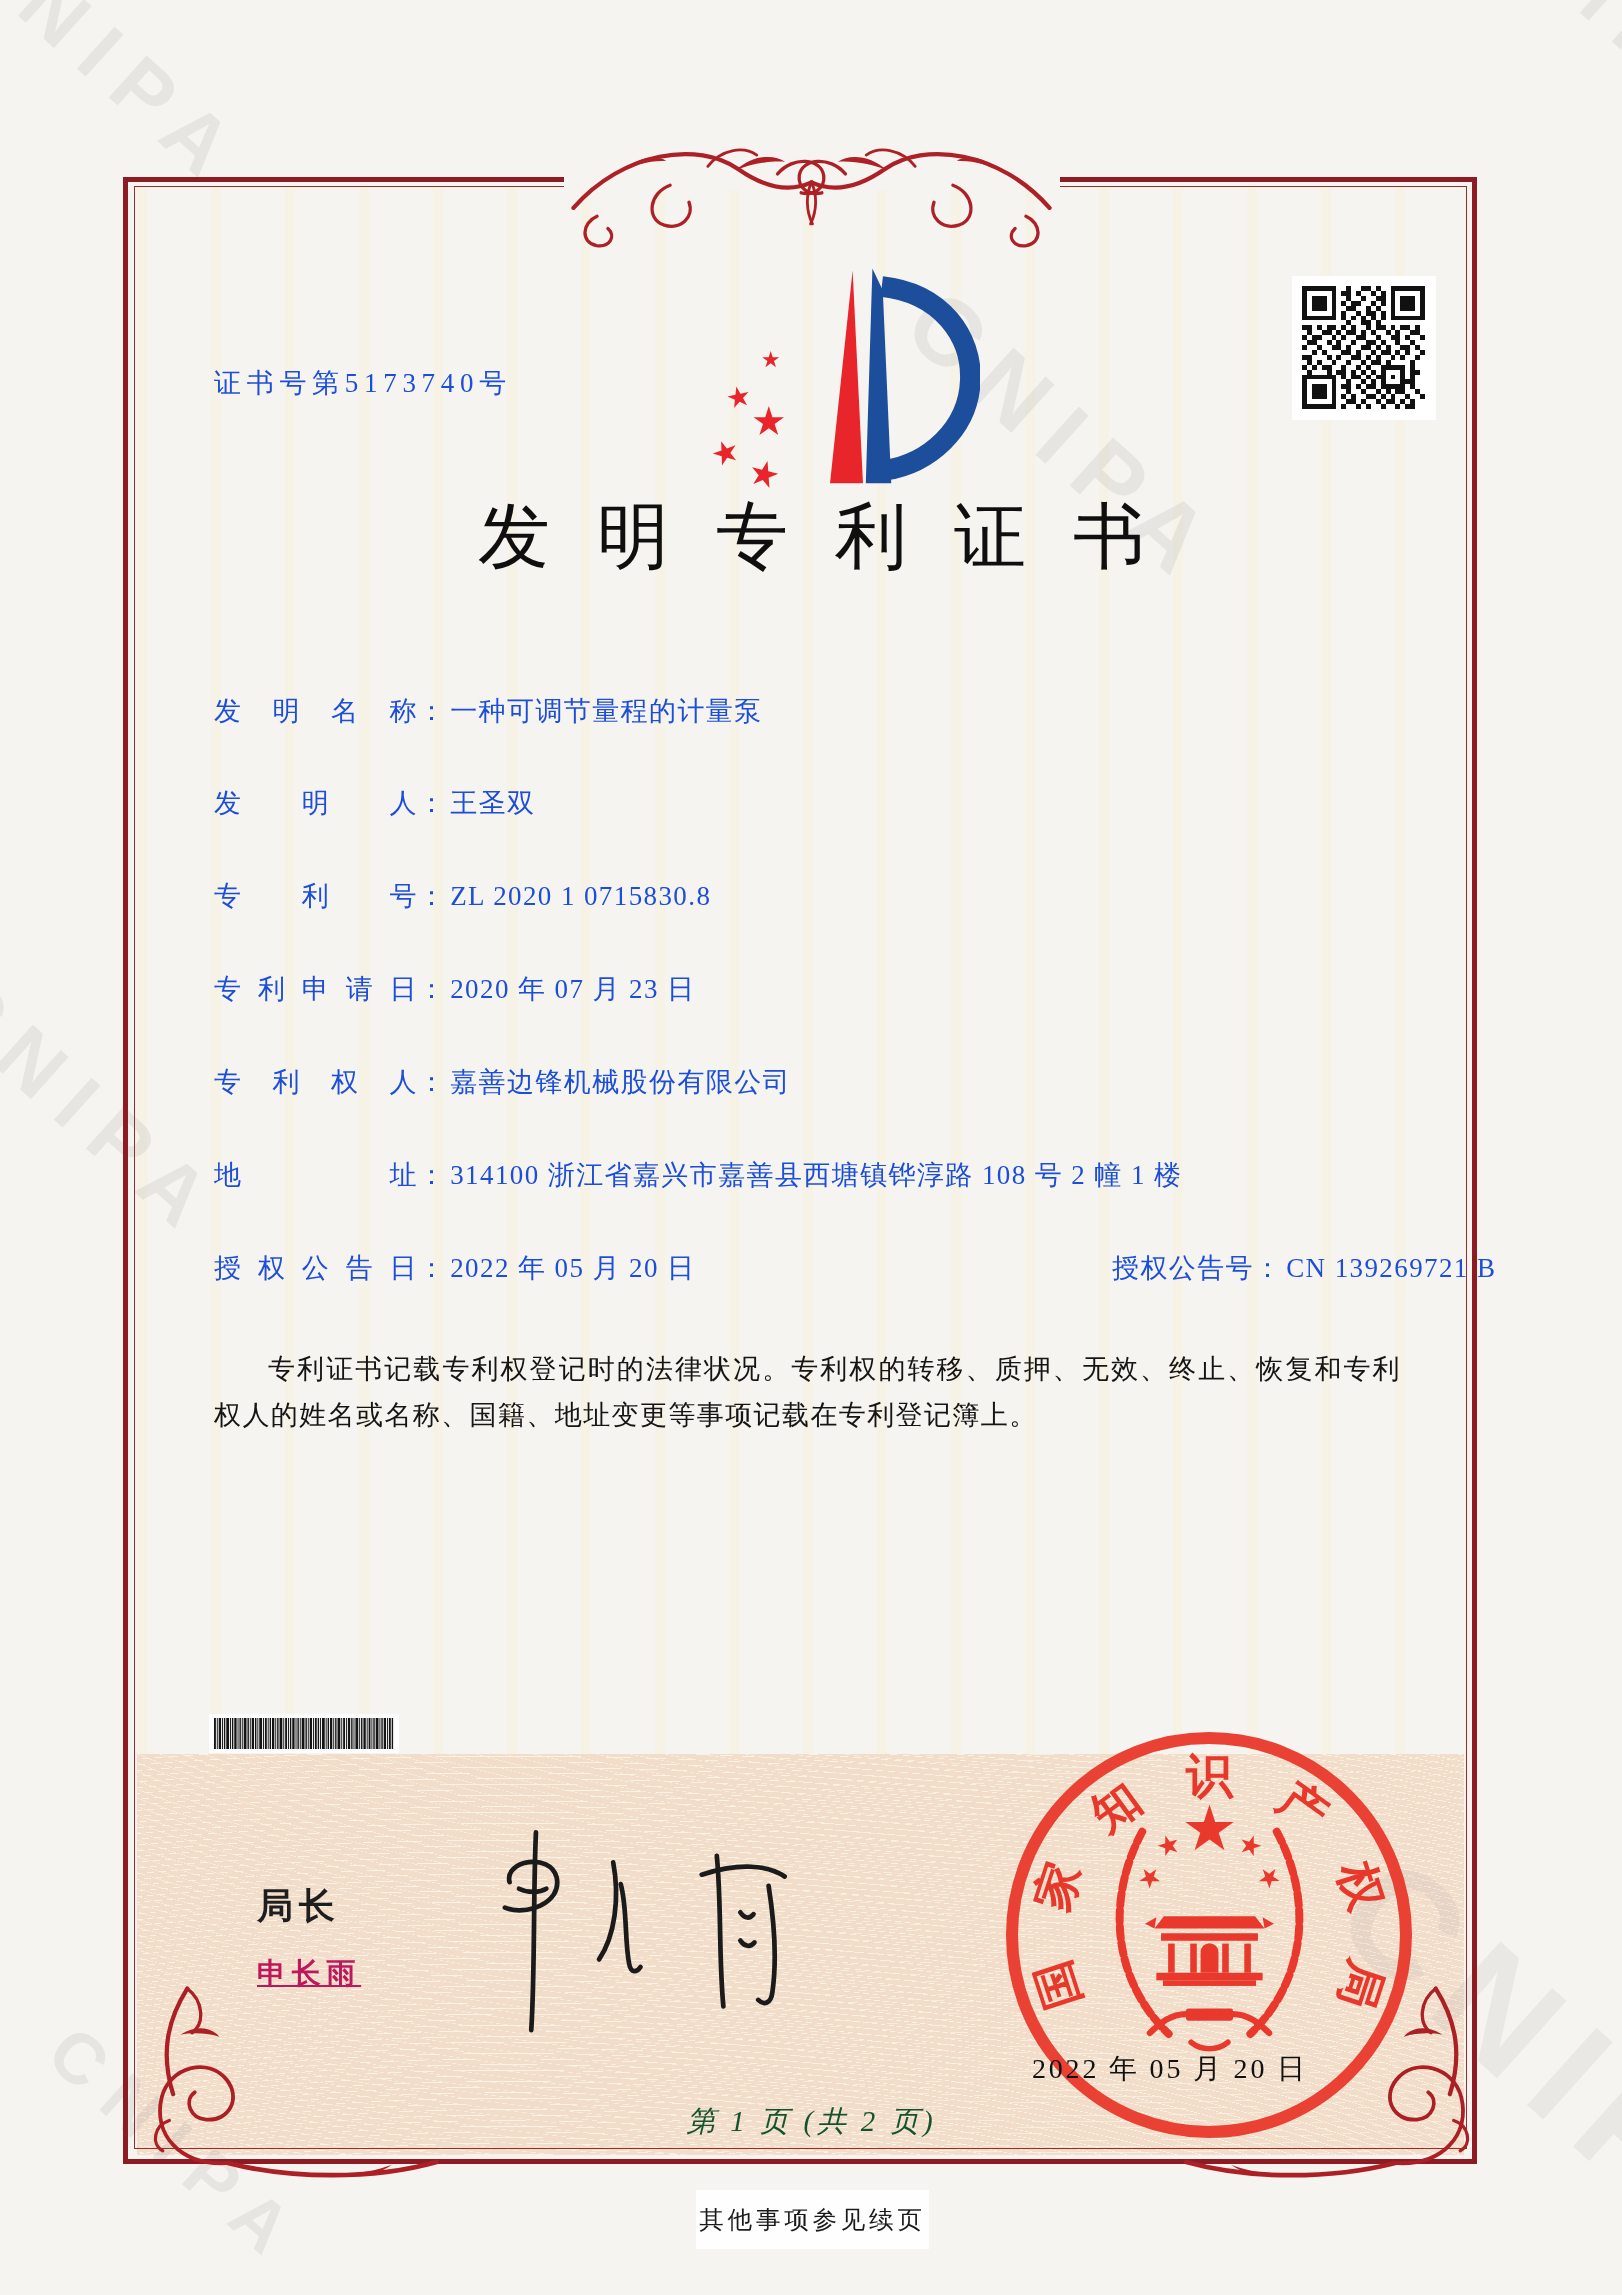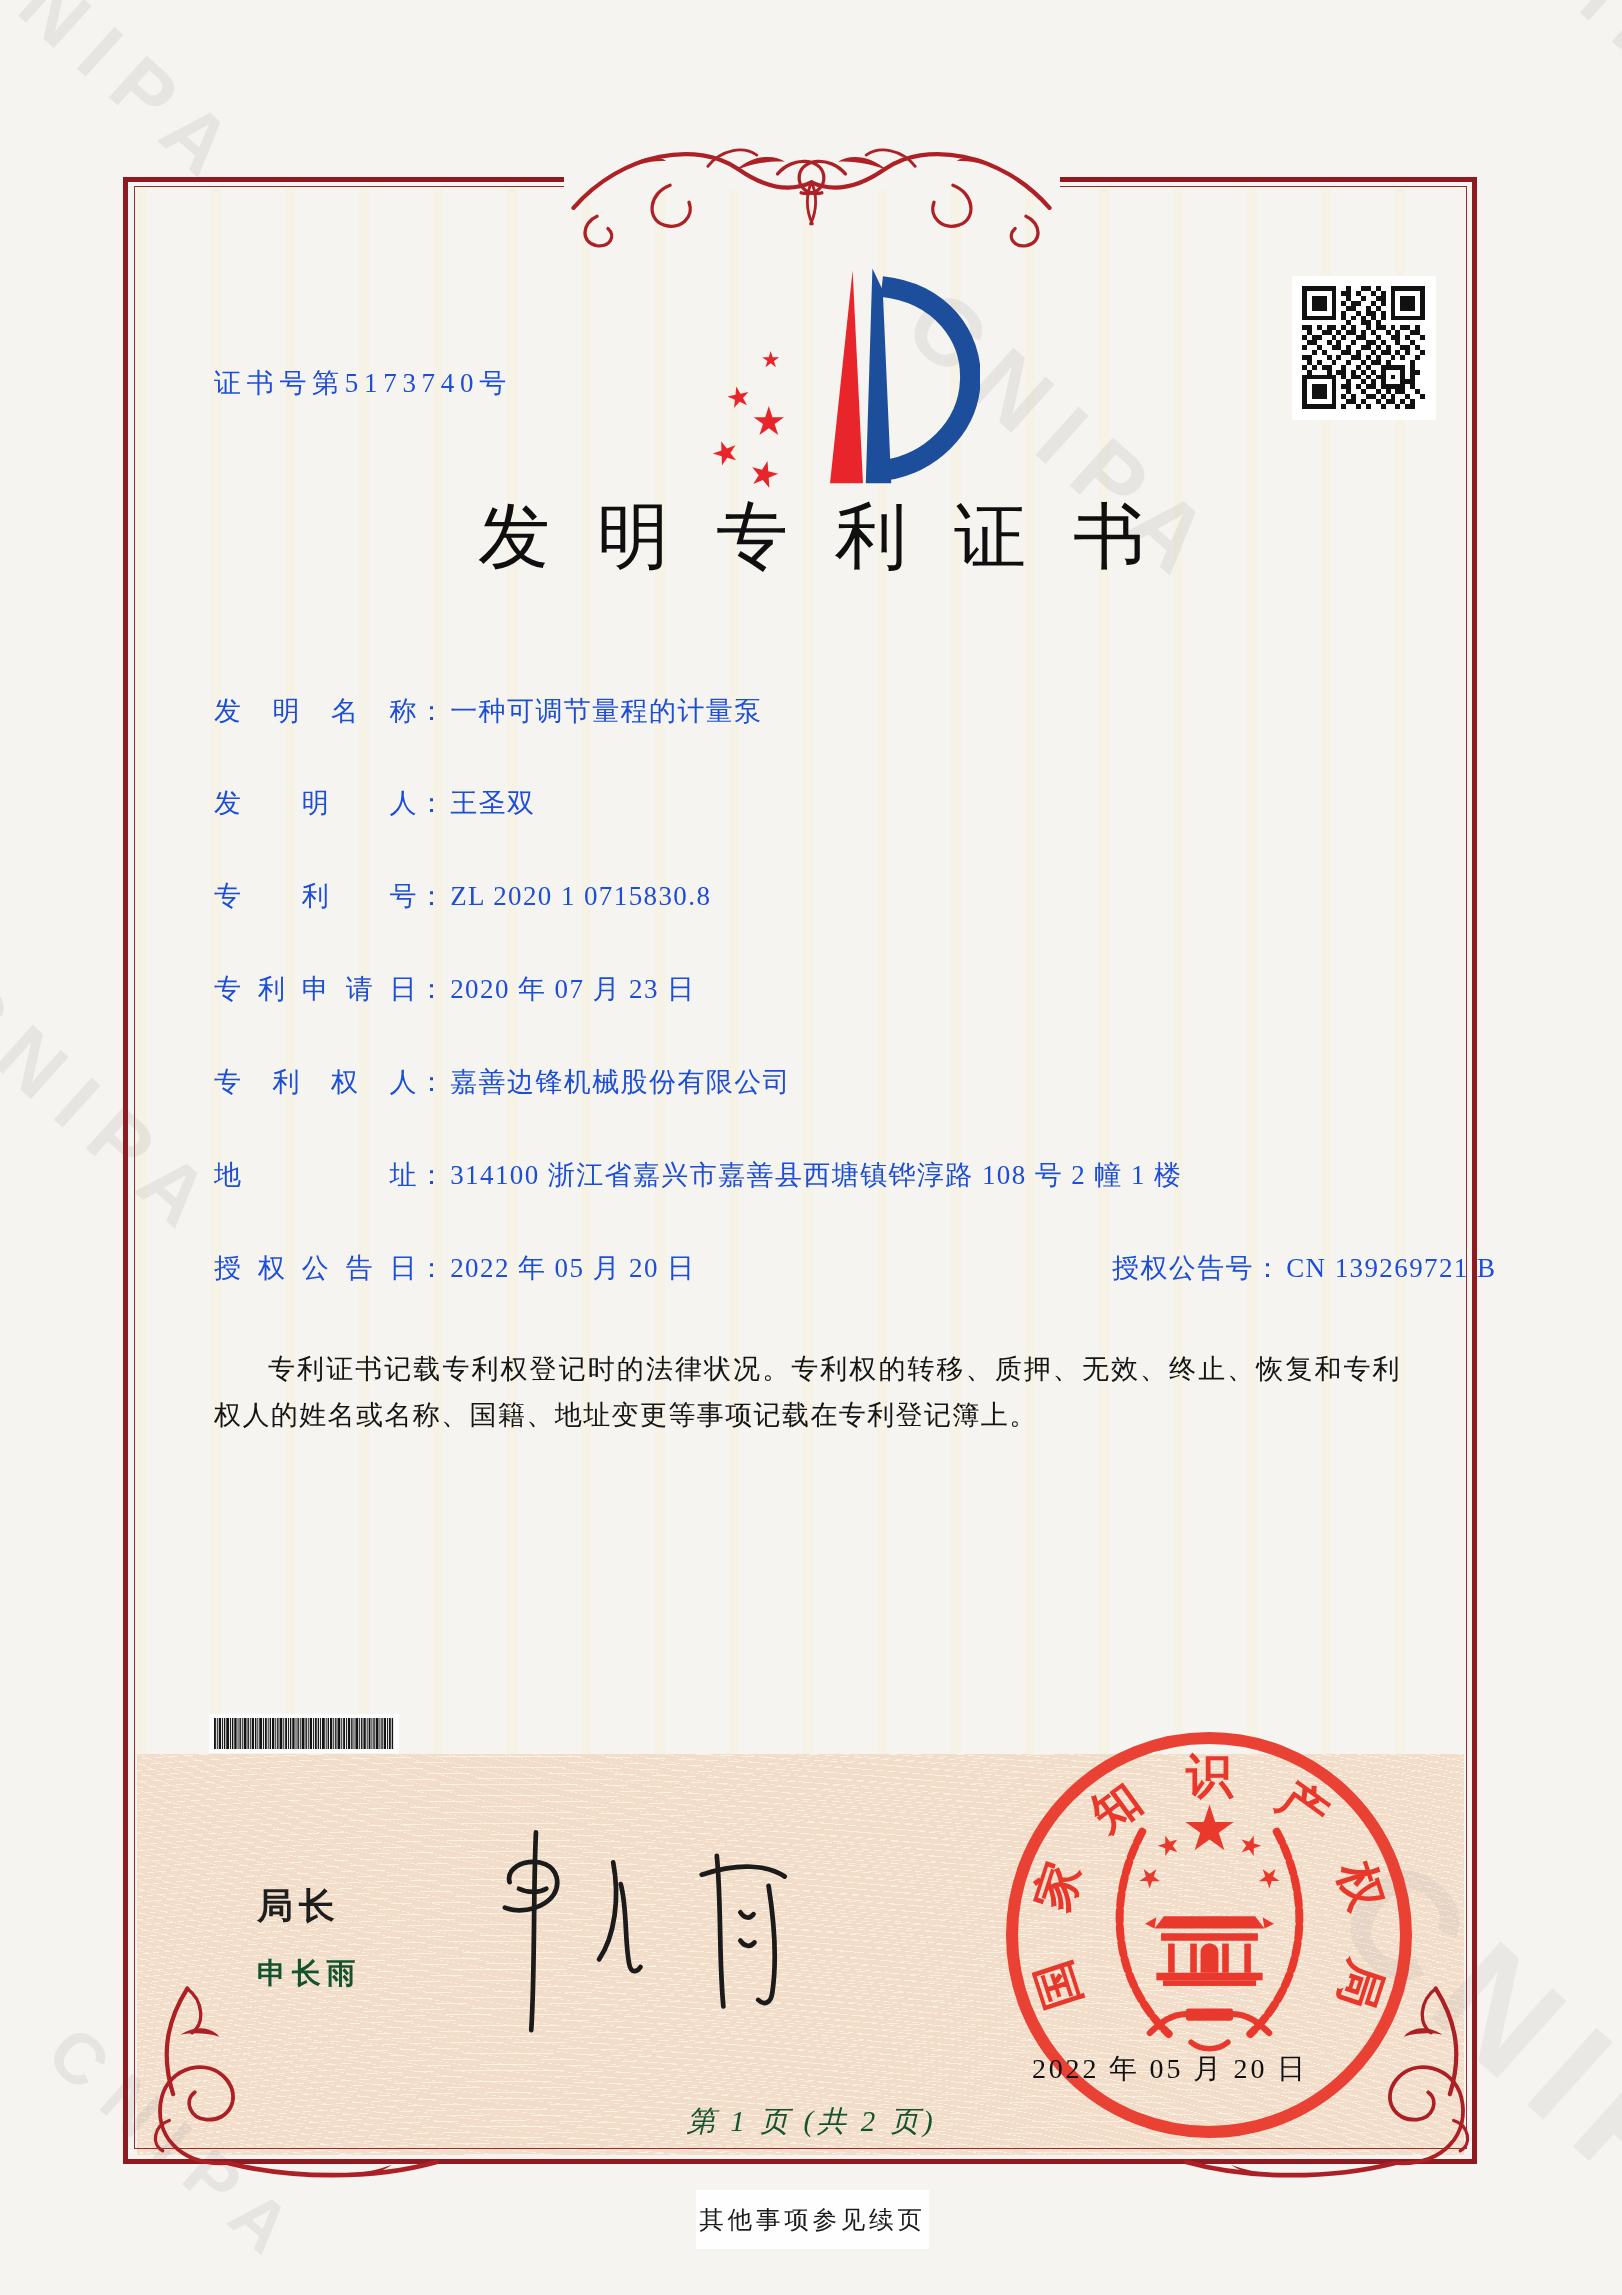--- a/index.html
+++ b/index.html
@@ -45,21 +45,21 @@
   .fval{padding-left:3.8px;}
   .row7b{position:absolute;left:898px;top:0;}
   
   .body-text{left:214px;top:1346px;width:1187px;font-size:27px;line-height:46px;text-align:justify;letter-spacing:1.4px;color:#151515;}
   .body-text p{margin:0;text-indent:2em;}
   .body-text p + p{margin-top:10px;}
   
   .bcwrap{left:209px;top:1714px;width:190px;height:39px;background:#fdfdfd;}
   .bcwrap svg{position:absolute;left:4.7px;top:2.8px;}
   .director-label{left:257px;top:1882px;font-family:Liberation Mono, monospace;font-weight:700;font-size:36px;letter-spacing:5.7px;color:#1e1e1e;}
-  .director-name{left:257px;top:1954px;font-family:"Liberation Sans","DejaVu Sans",sans-serif;font-weight:700;font-size:29px;letter-spacing:5.7px;color:#14532d;}
+  .director-name{left:257px;top:1954px;font-family:"Liberation Sans","DejaVu Sans",sans-serif;font-weight:700;font-size:29px;letter-spacing:5.7px;color:#be185d;text-decoration:underline;}
   .signature{left:438px;top:1817px;width:405px;height:217px;}
   
   .seal{left:1006px;top:1732px;width:407px;height:407px;}
   .seal-ring{position:absolute;left:0;top:0;width:382px;height:382px;border:12.7px solid rgba(232,56,42,.95);border-radius:50%;}
   .seal-char{
     position:absolute;left:50%;top:50%;width:51px;height:51px;margin:-25.4px 0 0 -25.4px;
     font-size:47px;line-height:51px;text-align:center;font-weight:700;color:#e8382c;
   }
   .seal-emblem{position:absolute;left:93px;top:56px;width:221px;height:283px;}
   .seal-date{left:1032px;top:2050px;font-size:28px;letter-spacing:2.8px;color:#111;white-space:nowrap;}

